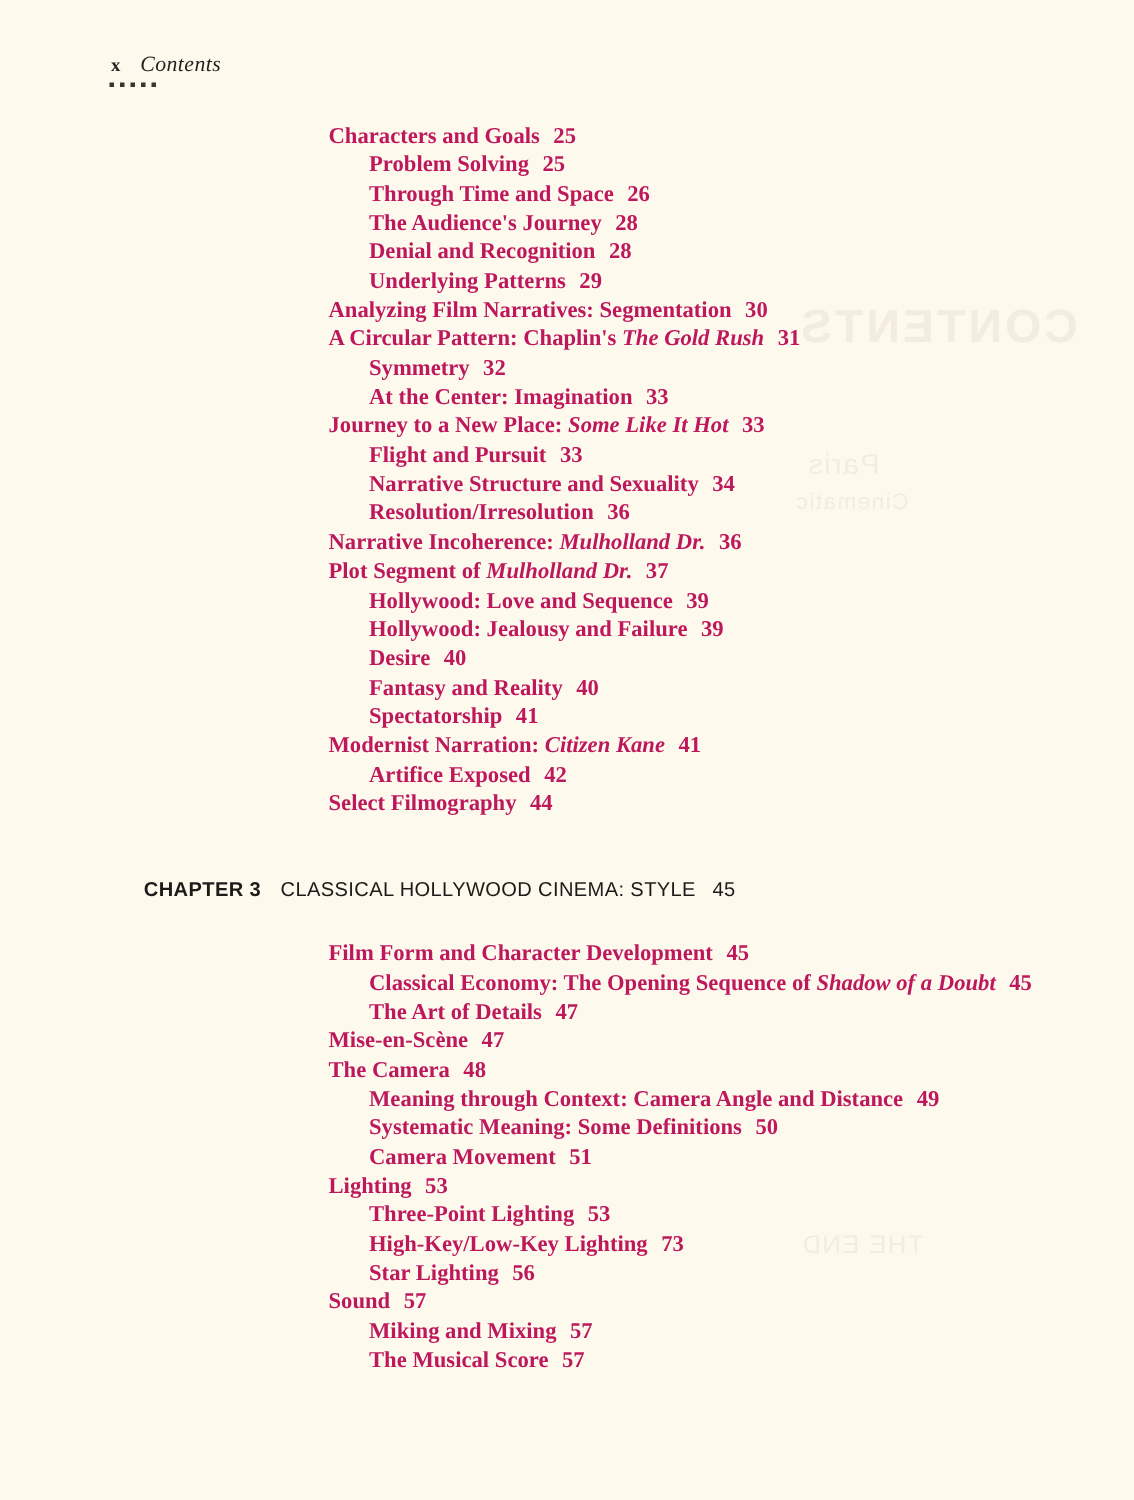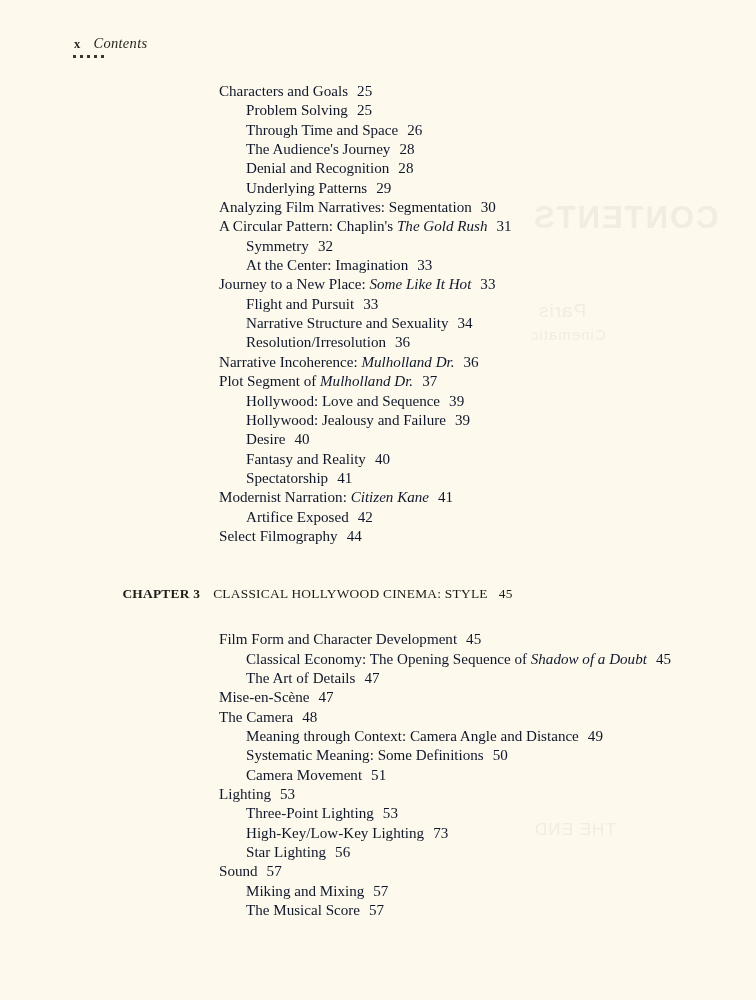--- a/index.html
+++ b/index.html
@@ -54,35 +54,36 @@
   .toc {
     position: absolute;
     left: 0;
     top: 82px;
     width: 756px;
   }
   .entry {
     font-size: 15.1px;
     line-height: 19.35px;
     white-space: pre;
-    color: #0f172a;
+    color: #be185d;
+    font-weight: bold;
   }
   .lvl1 { padding-left: 219px; }
   .lvl2 { padding-left: 246px; }
   .entry .ttl { font-style: normal; }
   .entry .it { font-style: italic; }
   .entry .pg { }
   .gap { display: inline-block; width: 9px; }
 
   
   .chapter {
     margin-top: 24px;
     margin-bottom: 12px;
-    padding-left: 108px;
-    font-family: Liberation Serif, serif;
+    padding-left: 80px;
+    font-family: Liberation Sans, sans-serif;
     font-size: 13.4px;
     letter-spacing: .25px;
     white-space: pre;
     color: #1d1b19;
   }
   .chapter .ch-num { font-weight: bold; }
   .chapter .ch-ttl { font-weight: normal; }
   .chapter .ch-pg  { font-weight: normal; }
   .chgap-a { display: inline-block; width: 13px; }
   .chgap-b { display: inline-block; width: 11px; }

